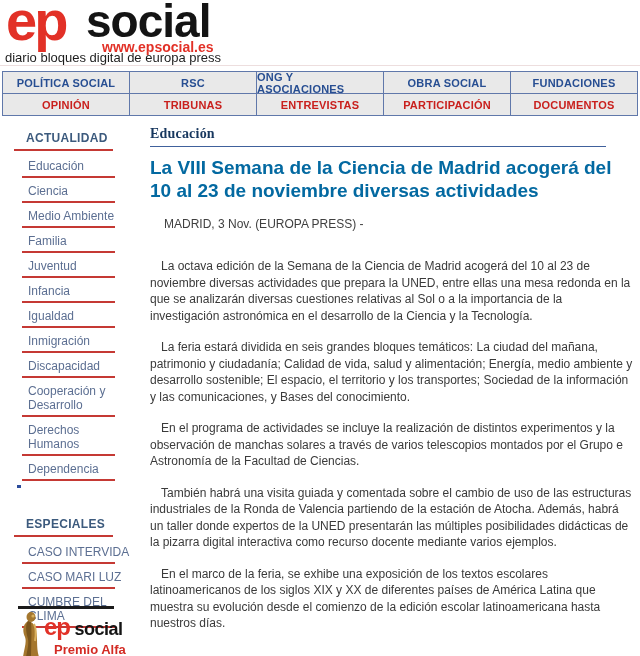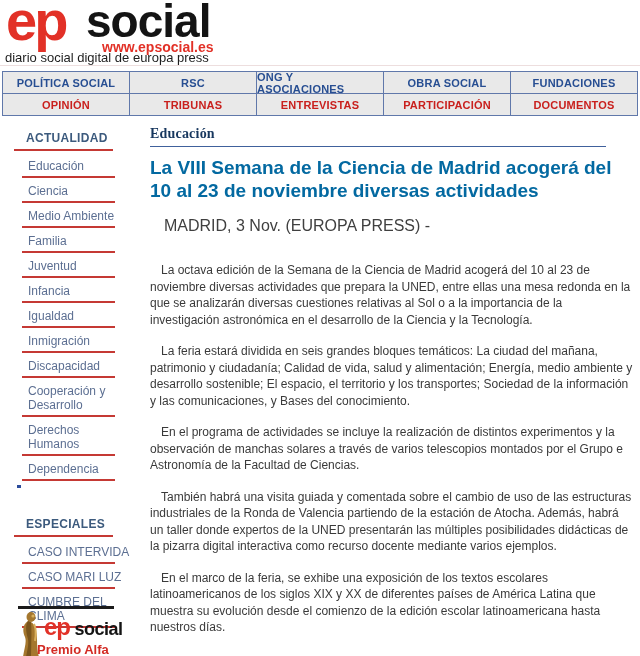--- a/index.html
+++ b/index.html
@@ -66,51 +66,51 @@
   .side-section.especiales { margin-top: 26px; }
   
   .promo { position: absolute; top: 606px; left: 18px; width: 96px; cursor: pointer; }
   .promo-rule { height: 3px; background: #1b1b1b; }
   .promo-body { position: relative; height: 64px; }
   .statue { position: absolute; left: 0; top: 2px; }
   .promo-logo { position: absolute; left: 26px; top: 4px; white-space: nowrap; }
   .promo-logo-ep { font-size: 24px; font-weight: bold; color: #e23127; letter-spacing: -1px; }
   .promo-logo-social { font-size: 18px; font-weight: bold; color: #141414; letter-spacing: -0.5px; }
   .promo-award {
-    position: absolute; left: 19px; top: 33px;
+    position: absolute; left: 36px; top: 33px;
     font-size: 13px; font-weight: bold; color: #d32b24; white-space: nowrap;
   }
   
   .content { position: absolute; top: 126px; left: 150px; width: 484px; }
   .category {
     font-family: "Liberation Serif", serif;
     font-size: 14px; font-weight: bold; color: #17375e; letter-spacing: 0.2px; cursor: pointer;
   }
   .category-rule { width: 456px; height: 0; border-top: 1px solid #40619c; margin-top: 4px; }
   .headline {
     margin-top: 9px; width: 478px;
     font-size: 19px; font-weight: bold; color: #0369a1; line-height: 23px;
   }
-  .dateline { margin: 15px 0 0 14px; font-size: 16px; color: #3f3f3f; }
+  .dateline { margin: 15px 0 0 14px; font-size: 12px; color: #3f3f3f; }
   .paragraphs { margin-top: 27px; }
   .paragraphs p {
     font-size: 12px; line-height: 16.5px; color: #3a3a3a;
     text-indent: 11px; margin-bottom: 15px;
   }
 </style>
 </head>
 <body>
 
 <header class="header">
   <div class="logo">
     <span class="logo-ep">ep</span>
     <span class="logo-social">social</span>
     <span class="logo-url">www.epsocial.es</span>
   </div>
-  <div class="tagline">diario social digital de europa press</div>
+  <div class="tagline">diario bloques digital de europa press</div>
 </header>
 
 <nav class="nav">
   <div class="nav-cell r1">POLÍTICA SOCIAL</div>
   <div class="nav-cell r1">RSC</div>
   <div class="nav-cell r1">ONG Y ASOCIACIONES</div>
   <div class="nav-cell r1">OBRA SOCIAL</div>
   <div class="nav-cell r1">FUNDACIONES</div>
   <div class="nav-cell r2">OPINIÓN</div>
   <div class="nav-cell r2">TRIBUNAS</div>

